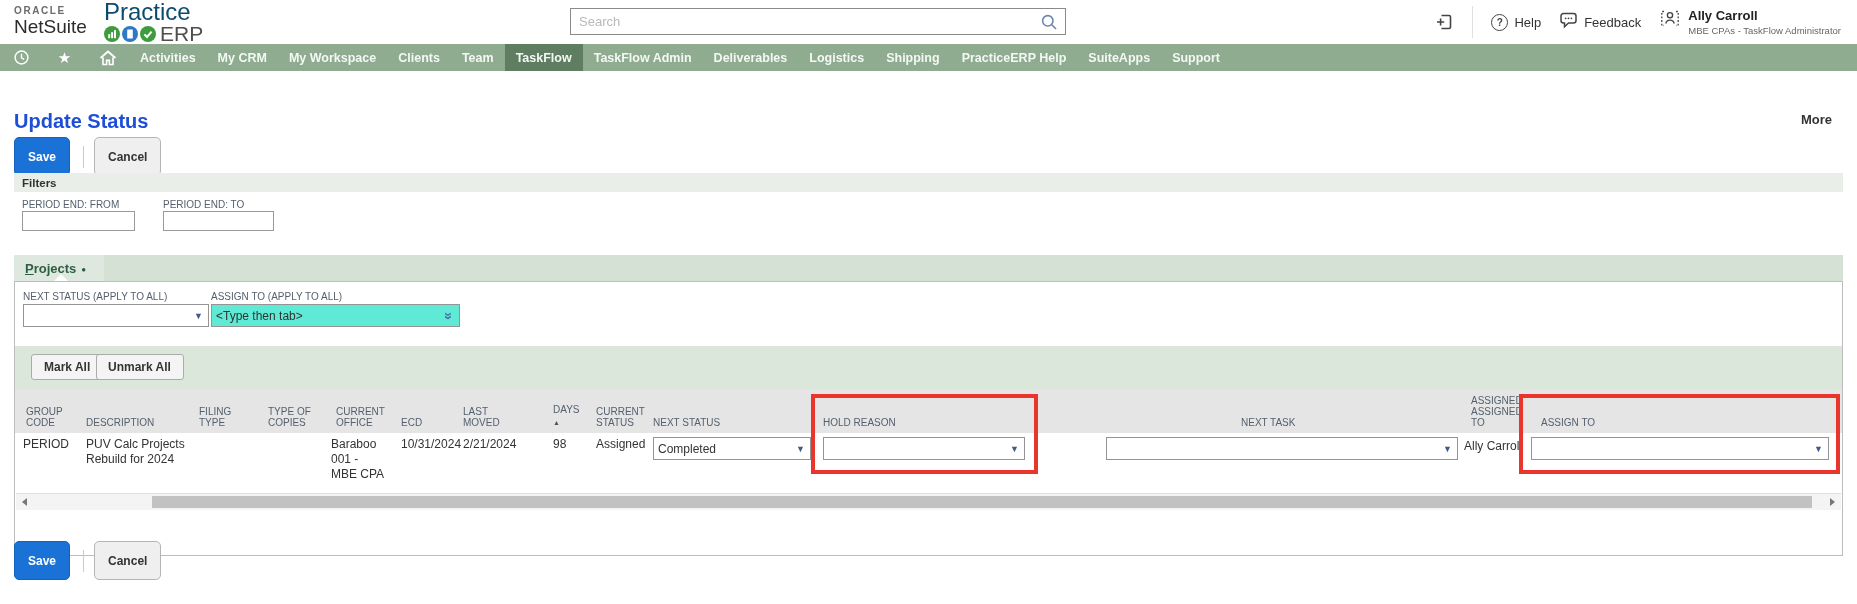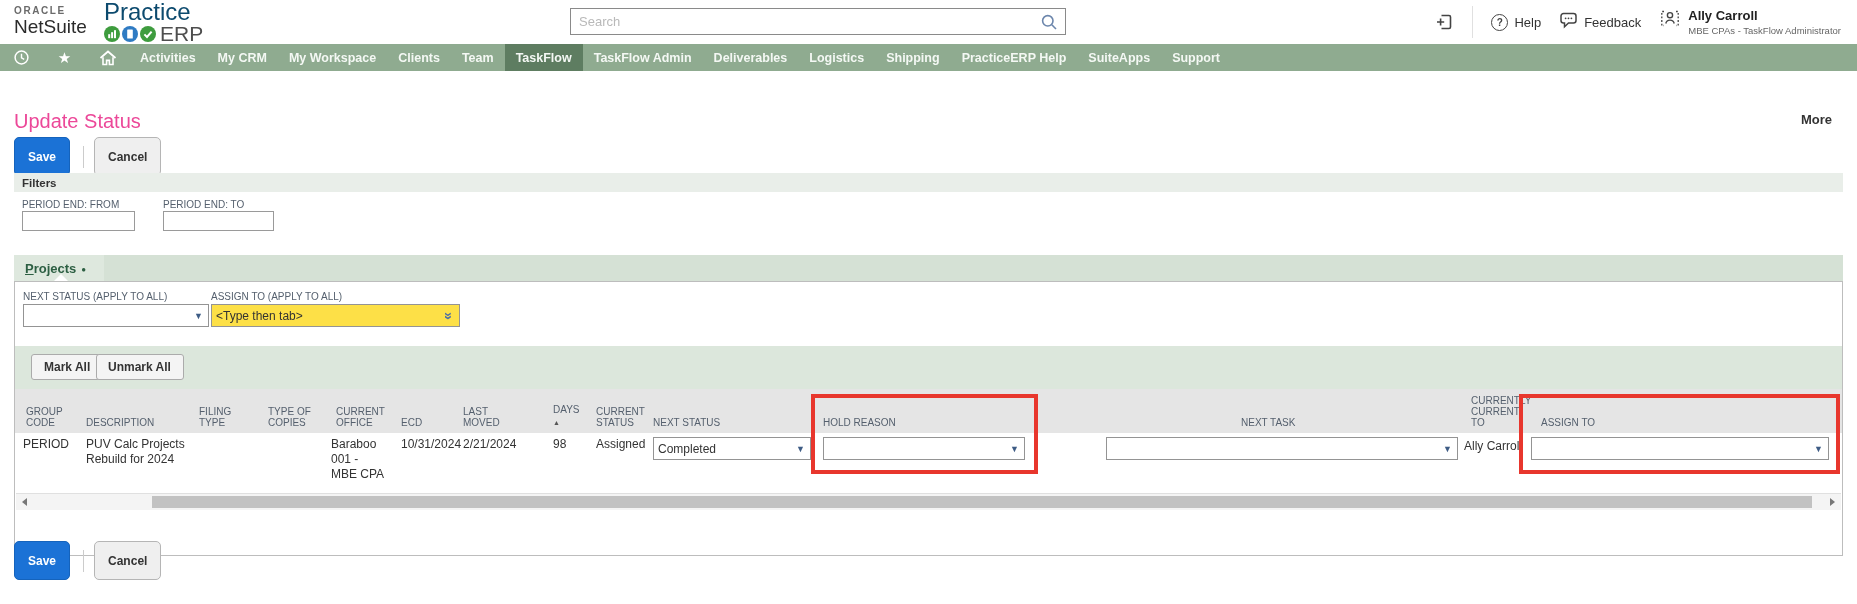--- a/index.html
+++ b/index.html
@@ -29,21 +29,21 @@
   .userblock{display:flex;align-items:flex-start;gap:7px;cursor:pointer;}
   .uname{font-size:13px;font-weight:700;color:#222;line-height:14px;}
   .urole{font-size:9.5px;color:#666;margin-top:2px;white-space:nowrap;}
   
   .navbar{position:absolute;left:0;top:44px;width:100%;height:27px;background:#8FAB90;display:flex;align-items:stretch;}
   .nav-ico{width:43px;display:flex;align-items:center;justify-content:center;color:#fff;cursor:pointer;}
   .nav-star{font-size:15px;line-height:15px;color:#fff;}
   .nav-item{display:flex;align-items:center;padding:0 11px;color:#F4F8F4;font-size:12.5px;font-weight:700;cursor:pointer;white-space:nowrap;}
   .nav-item.active{background:#5E7D61;}
   
-  .pagetitle{position:absolute;left:14px;top:97px;font-size:20px;font-weight:400;color:#ec4899;}
+  .pagetitle{position:absolute;left:14px;top:97px;font-size:20px;font-weight:700;color:#1d4ed8;}
   .more{position:absolute;right:25px;top:112px;font-size:13px;font-weight:700;color:#333;cursor:pointer;}
   .btnrow{position:absolute;left:14px;display:flex;align-items:center;}
   .btnrow.top{top:137px;} .btnrow.bottom{top:541px;}
   .btn{font-family:inherit;font-size:12px;font-weight:700;height:39px;border-radius:5px;padding:0 13px;cursor:pointer;}
   .btn-save{background:#1B72D6;border:1px solid #1563BC;color:#fff;}
   .btn-cancel{background:#EFEFEF;border:1px solid #B5B5B5;color:#333;margin-left:10px;}
   .btn-div{width:1px;height:22px;background:#ccc;margin-left:13px;}
   
   .filtersband{position:absolute;left:14px;top:173px;width:1829px;height:19px;background:#E9EEE9;
                display:flex;align-items:center;box-sizing:border-box;padding-left:8px;
@@ -58,21 +58,21 @@
   .tab .dot{font-size:8px;margin-left:5px;margin-top:2px;}
   .notch{position:absolute;left:40px;bottom:0;width:0;height:0;
          border-left:7px solid transparent;border-right:7px solid transparent;border-bottom:7px solid #fff;}
   
   .panel{position:absolute;left:14px;top:281px;width:1829px;height:275px;border:1px solid #BDBDBD;
          background:#fff;box-sizing:border-box;}
   .alabel{position:absolute;font-size:10px;color:#55606E;white-space:nowrap;}
   .dd{position:absolute;height:23px;border:1px solid #949494;background:#fff;box-sizing:border-box;
       display:flex;align-items:center;font-size:12px;color:#333;padding:0 18px 0 4px;cursor:pointer;}
   .dd .arr{position:absolute;right:5px;top:50%;transform:translateY(-52%);font-size:9px;color:#3E5C85;}
-  .combo{position:absolute;height:23px;border:1px solid #949494;background:#fde047;box-sizing:border-box;
+  .combo{position:absolute;height:23px;border:1px solid #949494;background:#5eead4;box-sizing:border-box;
          display:flex;align-items:center;}
   .combo input{flex:1;border:none;outline:none;font-family:inherit;font-size:12px;color:#333;padding:0 4px;background:transparent;}
   .dblchev{position:absolute;right:6px;top:50%;transform:translateY(-50%) rotate(90deg);
            font-size:14px;font-weight:700;color:#4D6FA5;line-height:1;}
   .markband{position:absolute;left:0;top:64px;width:100%;height:43px;background:#DCE7DC;}
   .mbtn{position:absolute;top:8px;height:26px;background:#F4F4F4;border:1px solid #ABABAB;border-radius:3px;
         font-family:inherit;font-size:12px;font-weight:700;color:#333;padding:0 12px;cursor:pointer;}
   .thead{position:absolute;left:0;top:107px;width:100%;height:44px;background:#E5E5E5;}
   .hc{position:absolute;bottom:5px;font-size:10px;color:#55606E;line-height:11px;}
   .hc.nw{white-space:nowrap;}
@@ -250,21 +250,21 @@
       <span class="hc" style="left:184px;width:42px;">FILING TYPE</span>
       <span class="hc" style="left:253px;width:52px;">TYPE OF COPIES</span>
       <span class="hc" style="left:321px;width:55px;">CURRENT OFFICE</span>
       <span class="hc nw" style="left:386px;">ECD</span>
       <span class="hc" style="left:448px;width:45px;">LAST MOVED</span>
       <span class="hc nw" style="left:538px;"><span>DAYS</span><span class="sort">▲</span></span>
       <span class="hc" style="left:581px;width:52px;">CURRENT STATUS</span>
       <span class="hc nw" style="left:638px;">NEXT STATUS</span>
       <span class="hc nw" style="left:808px;">HOLD REASON</span>
       <span class="hc nw" style="left:1226px;">NEXT TASK</span>
-      <span class="hc" style="left:1456px;width:58px;">CURRENTLY CURRENT TO</span>
+      <span class="hc" style="left:1456px;width:58px;">ASSIGNED ASSIGNED TO</span>
       <span class="hc nw" style="left:1526px;">ASSIGN TO</span>
     </div>
 
     <div class="trow">
       <span class="rc" style="left:8px;">PERIOD</span>
       <span class="rc" style="left:71px;width:100px;">PUV Calc Projects Rebuild for 2024</span>
       <span class="rc" style="left:316px;width:55px;">Baraboo 001 - MBE CPA</span>
       <span class="rc" style="left:386px;">10/31/2024</span>
       <span class="rc" style="left:448px;">2/21/2024</span>
       <span class="rc" style="left:538px;">98</span>

